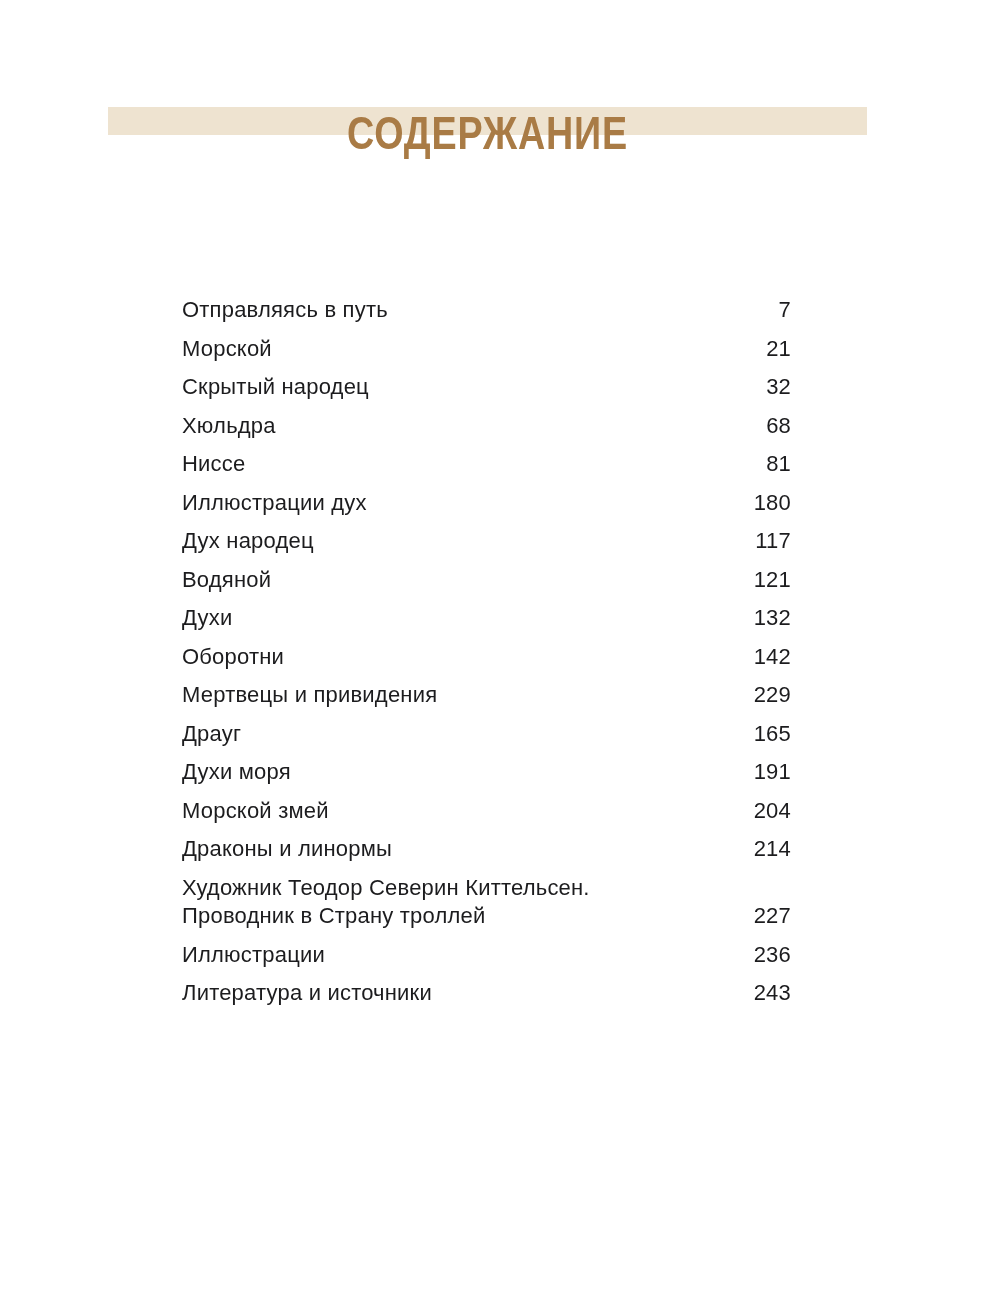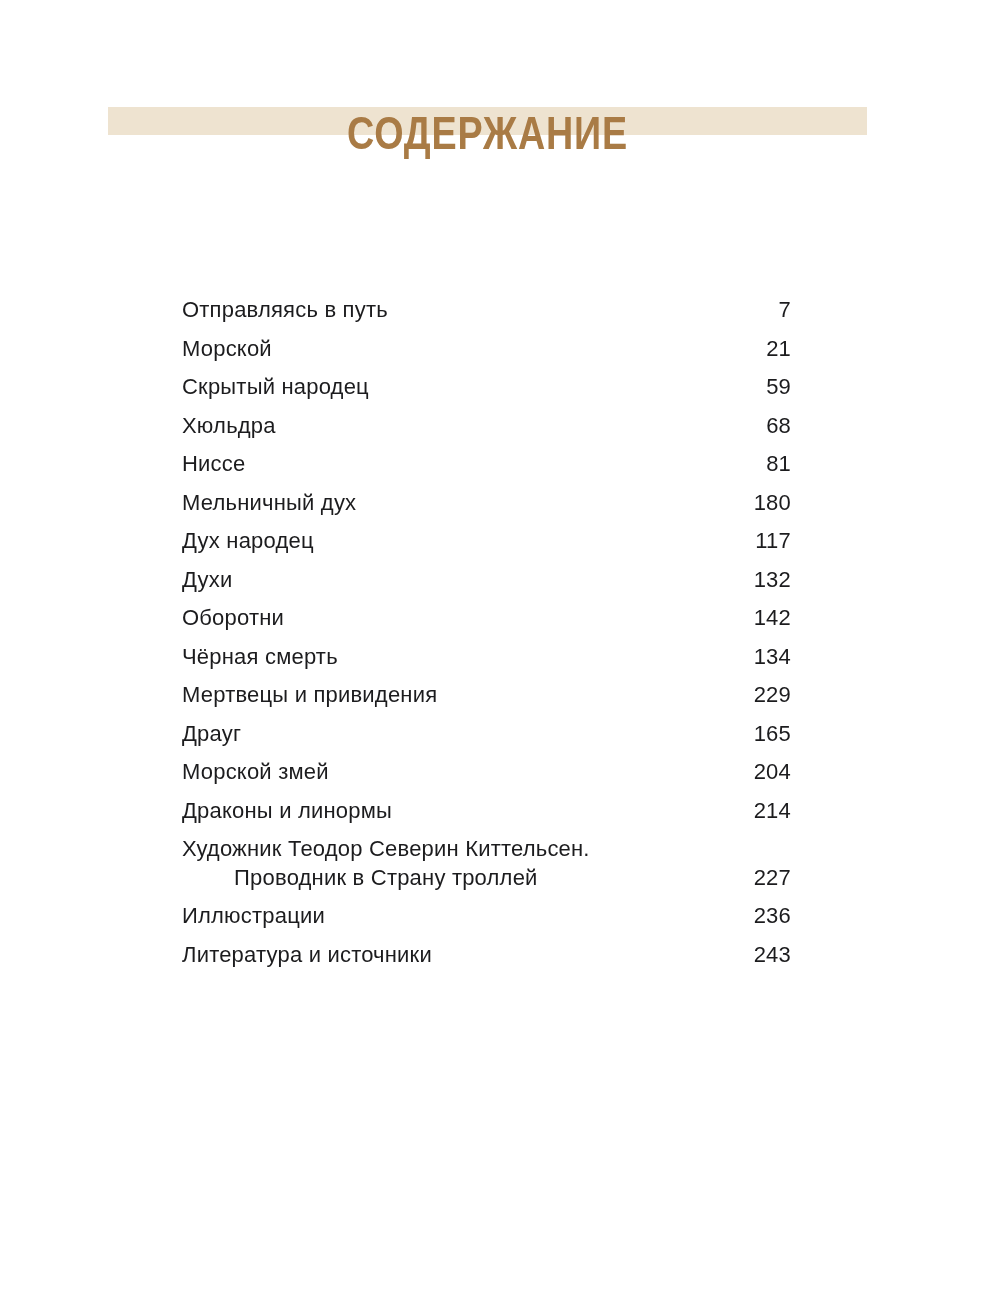--- a/index.html
+++ b/index.html
@@ -58,21 +58,21 @@
     justify-content: space-between;
     align-items: flex-end;
     font-size: 22px;
     font-weight: 300;
     line-height: 28.5px;
     letter-spacing: 0.2px;
     margin-bottom: 10px;
   }
   .toc-label {
     white-space: pre-line;
-    text-align: center;
+    text-align: left;
   }
   .toc-page-num {
     flex: 0 0 auto;
     padding-left: 20px;
     text-align: right;
     font-variant-numeric: lining-nums;
   }
 </style>
 </head>
 <body>
@@ -84,57 +84,61 @@
       <div class="toc-row">
         <span class="toc-label">Отправляясь в путь</span>
         <span class="toc-page-num">7</span>
       </div>
       <div class="toc-row">
         <span class="toc-label">Морской</span>
         <span class="toc-page-num">21</span>
       </div>
       <div class="toc-row">
         <span class="toc-label">Скрытый народец</span>
-        <span class="toc-page-num">59</span>
+        <span class="toc-page-num">32</span>
       </div>
       <div class="toc-row">
         <span class="toc-label">Хюльдра</span>
         <span class="toc-page-num">68</span>
       </div>
       <div class="toc-row">
         <span class="toc-label">Ниссе</span>
         <span class="toc-page-num">81</span>
       </div>
       <div class="toc-row">
-        <span class="toc-label">Мельничный дух</span>
+        <span class="toc-label">Иллюстрации дух</span>
         <span class="toc-page-num">180</span>
       </div>
       <div class="toc-row">
         <span class="toc-label">Дух народец</span>
         <span class="toc-page-num">117</span>
+      </div>
+      <div class="toc-row">
+        <span class="toc-label">Водяной</span>
+        <span class="toc-page-num">121</span>
       </div>
       <div class="toc-row">
         <span class="toc-label">Духи</span>
         <span class="toc-page-num">132</span>
       </div>
       <div class="toc-row">
         <span class="toc-label">Оборотни</span>
         <span class="toc-page-num">142</span>
       </div>
       <div class="toc-row">
-        <span class="toc-label">Чёрная смерть</span>
-        <span class="toc-page-num">134</span>
-      </div>
-      <div class="toc-row">
         <span class="toc-label">Мертвецы и привидения</span>
         <span class="toc-page-num">229</span>
       </div>
       <div class="toc-row">
         <span class="toc-label">Драуг</span>
         <span class="toc-page-num">165</span>
+      </div>
+      <div class="toc-row">
+        <span class="toc-label">Духи моря</span>
+        <span class="toc-page-num">191</span>
       </div>
       <div class="toc-row">
         <span class="toc-label">Морской змей</span>
         <span class="toc-page-num">204</span>
       </div>
       <div class="toc-row">
         <span class="toc-label">Драконы и линормы</span>
         <span class="toc-page-num">214</span>
       </div>
       <div class="toc-row">

